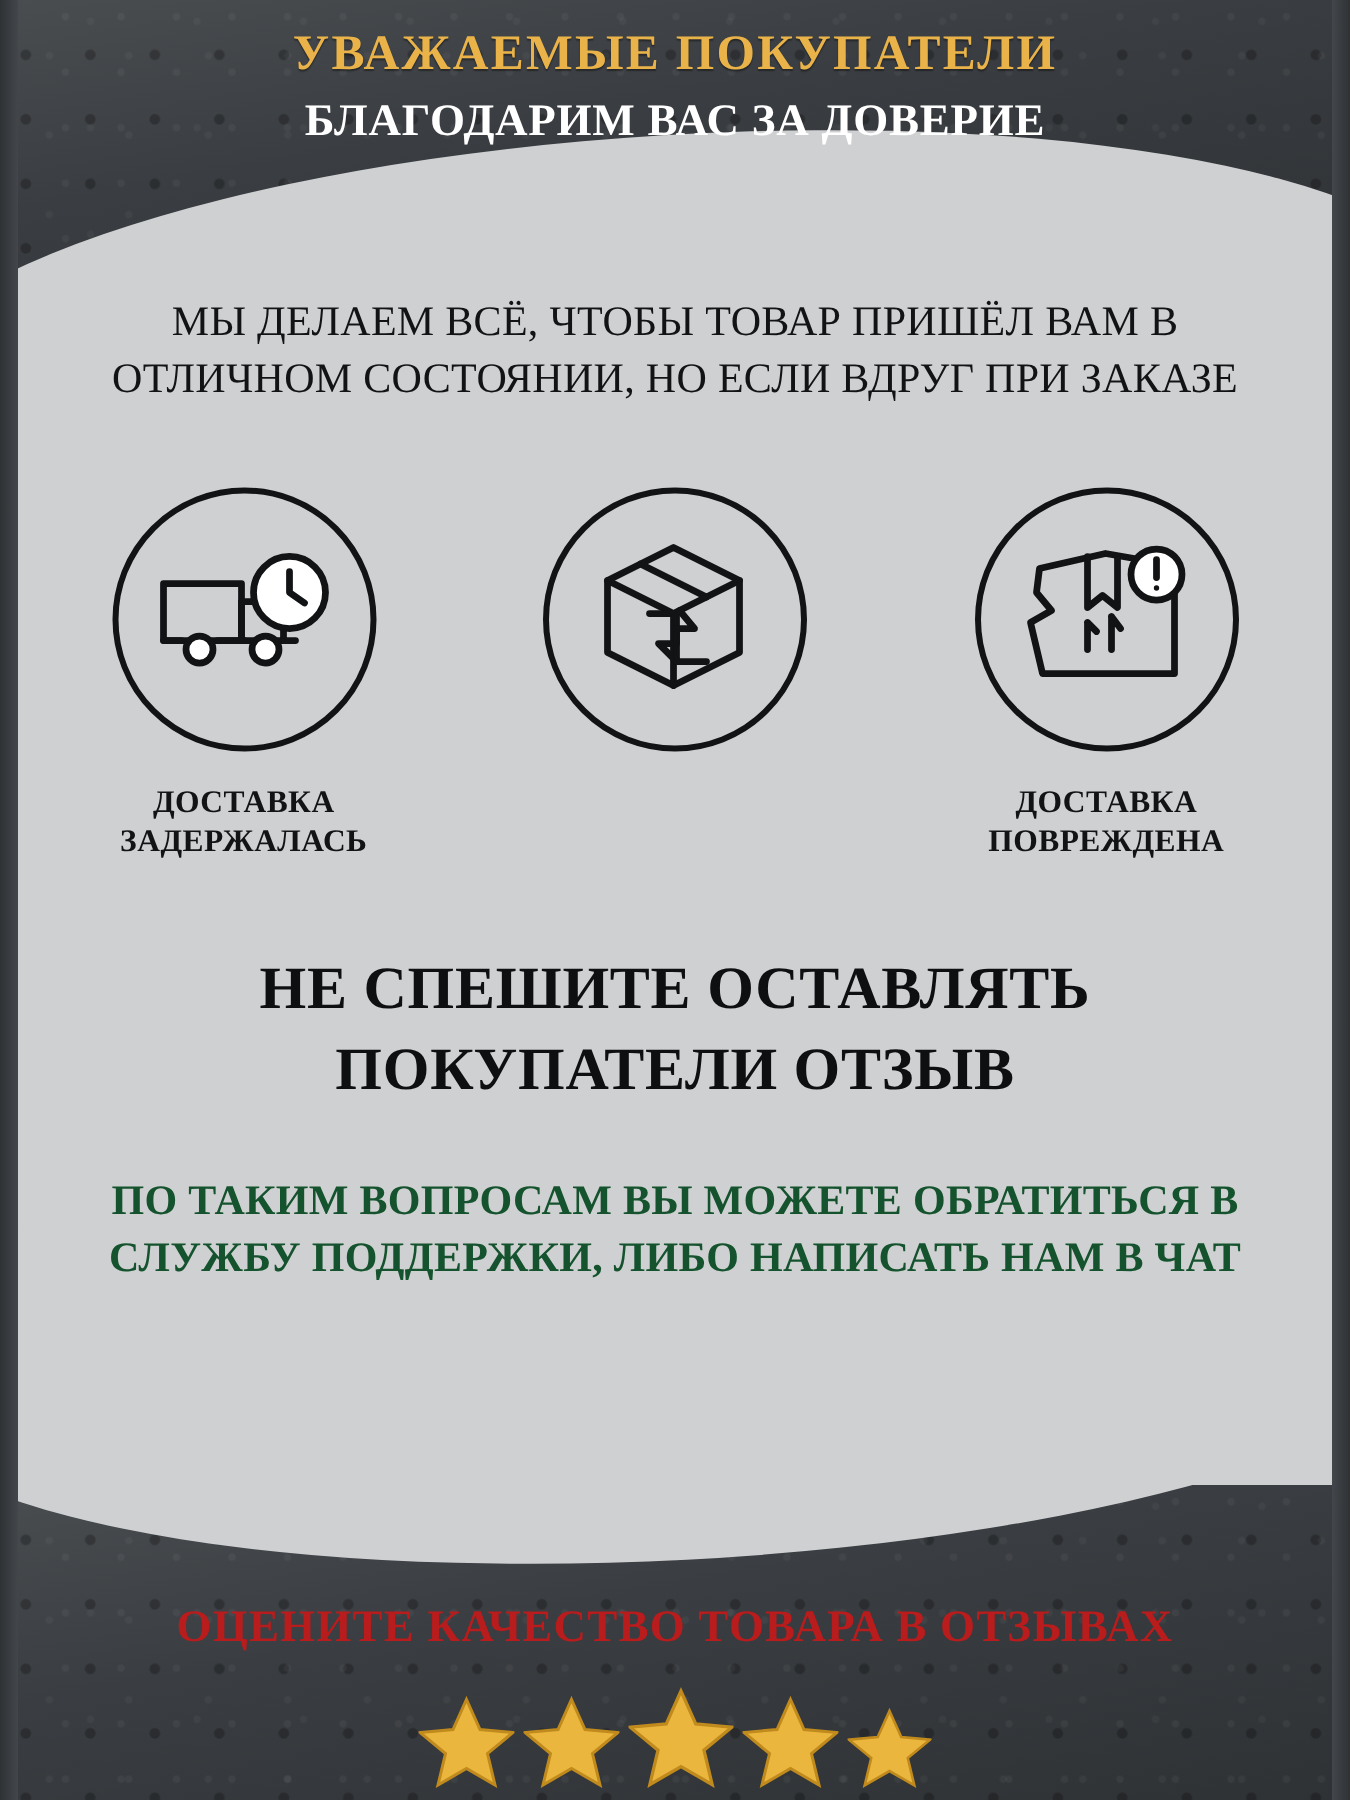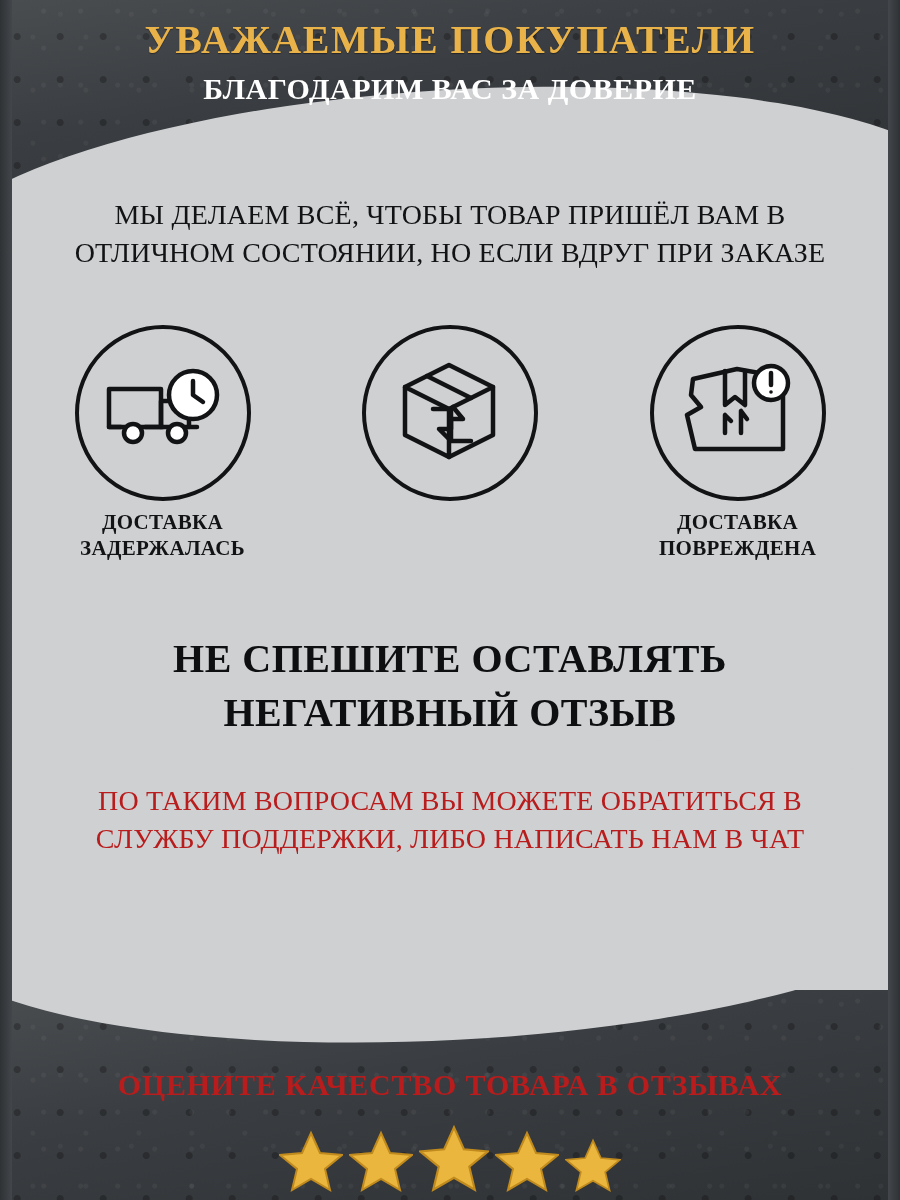--- a/index.html
+++ b/index.html
@@ -77,21 +77,21 @@
 
   
   .top-text {
     position: absolute;
     left: 0; top: 18px;
     width: 900px;
     text-align: center;
     z-index: 5;
   }
   .title-gold {
-    font-size: 40px;
+    font-size: 33px;
     font-weight: bold;
     letter-spacing: 1.5px;
     color: #e9b34a;
     line-height: 1.12;
     text-shadow: 0 1px 1px rgba(0,0,0,0.4);
   }
   .title-white {
     margin-top: 8px;
     font-size: 30px;
     font-weight: bold;
@@ -133,21 +133,21 @@
     height: 168px;
     margin: 0 auto;
     border: 4px solid #111315;
     border-radius: 50%;
     display: flex;
     align-items: center;
     justify-content: center;
     background: transparent;
   }
   .icon-caption {
-    margin-top: 8px;
+    margin-top: 20px;
     font-size: 21px;
     font-weight: bold;
     color: #111315;
     line-height: 1.25;
     letter-spacing: 0.3px;
   }
 
   
   .headline {
     position: absolute;
@@ -163,22 +163,22 @@
     z-index: 4;
   }
 
   .support {
     position: absolute;
     left: 55px;
     top: 782px;
     width: 790px;
     text-align: center;
     font-size: 28px;
-    font-weight: normal;
-    color: #b91c1c;
+    font-weight: bold;
+    color: #14532d;
     line-height: 1.36;
     letter-spacing: 0.2px;
     z-index: 4;
   }
 
   
   .bottom-text {
     position: absolute;
     left: 0;
     bottom: 96px;
@@ -266,21 +266,21 @@
           <circle cx="92" cy="24" r="17" fill="#fff"></circle>
           <path d="M92 14 v12"></path>
           <circle cx="92" cy="33" r="1.8" fill="#111315" stroke="none"></circle>
         </svg>
       </div>
       <div class="icon-caption">ДОСТАВКА ПОВРЕЖДЕНА</div>
     </div>
 
   </div>
 
-  <div class="headline">НЕ СПЕШИТЕ ОСТАВЛЯТЬ НЕГАТИВНЫЙ ОТЗЫВ</div>
+  <div class="headline">НЕ СПЕШИТЕ ОСТАВЛЯТЬ ПОКУПАТЕЛИ ОТЗЫВ</div>
 
   <div class="support">ПО ТАКИМ ВОПРОСАМ ВЫ МОЖЕТЕ ОБРАТИТЬСЯ В СЛУЖБУ ПОДДЕРЖКИ, ЛИБО НАПИСАТЬ НАМ В ЧАТ</div>
 
   <div class="bottom-text">ОЦЕНИТЕ КАЧЕСТВО ТОВАРА В ОТЗЫВАХ</div>
 
   <div class="stars">
     <svg class="star" width="64" height="62" viewBox="0 0 64 62">
       <polygon points="32,3 41,23 63,25 46,39 51,60 32,49 13,60 18,39 1,25 23,23" fill="#eab63e" stroke="#c08a1d" stroke-width="2"></polygon>
     </svg>
     <svg class="star" width="64" height="62" viewBox="0 0 64 62">

